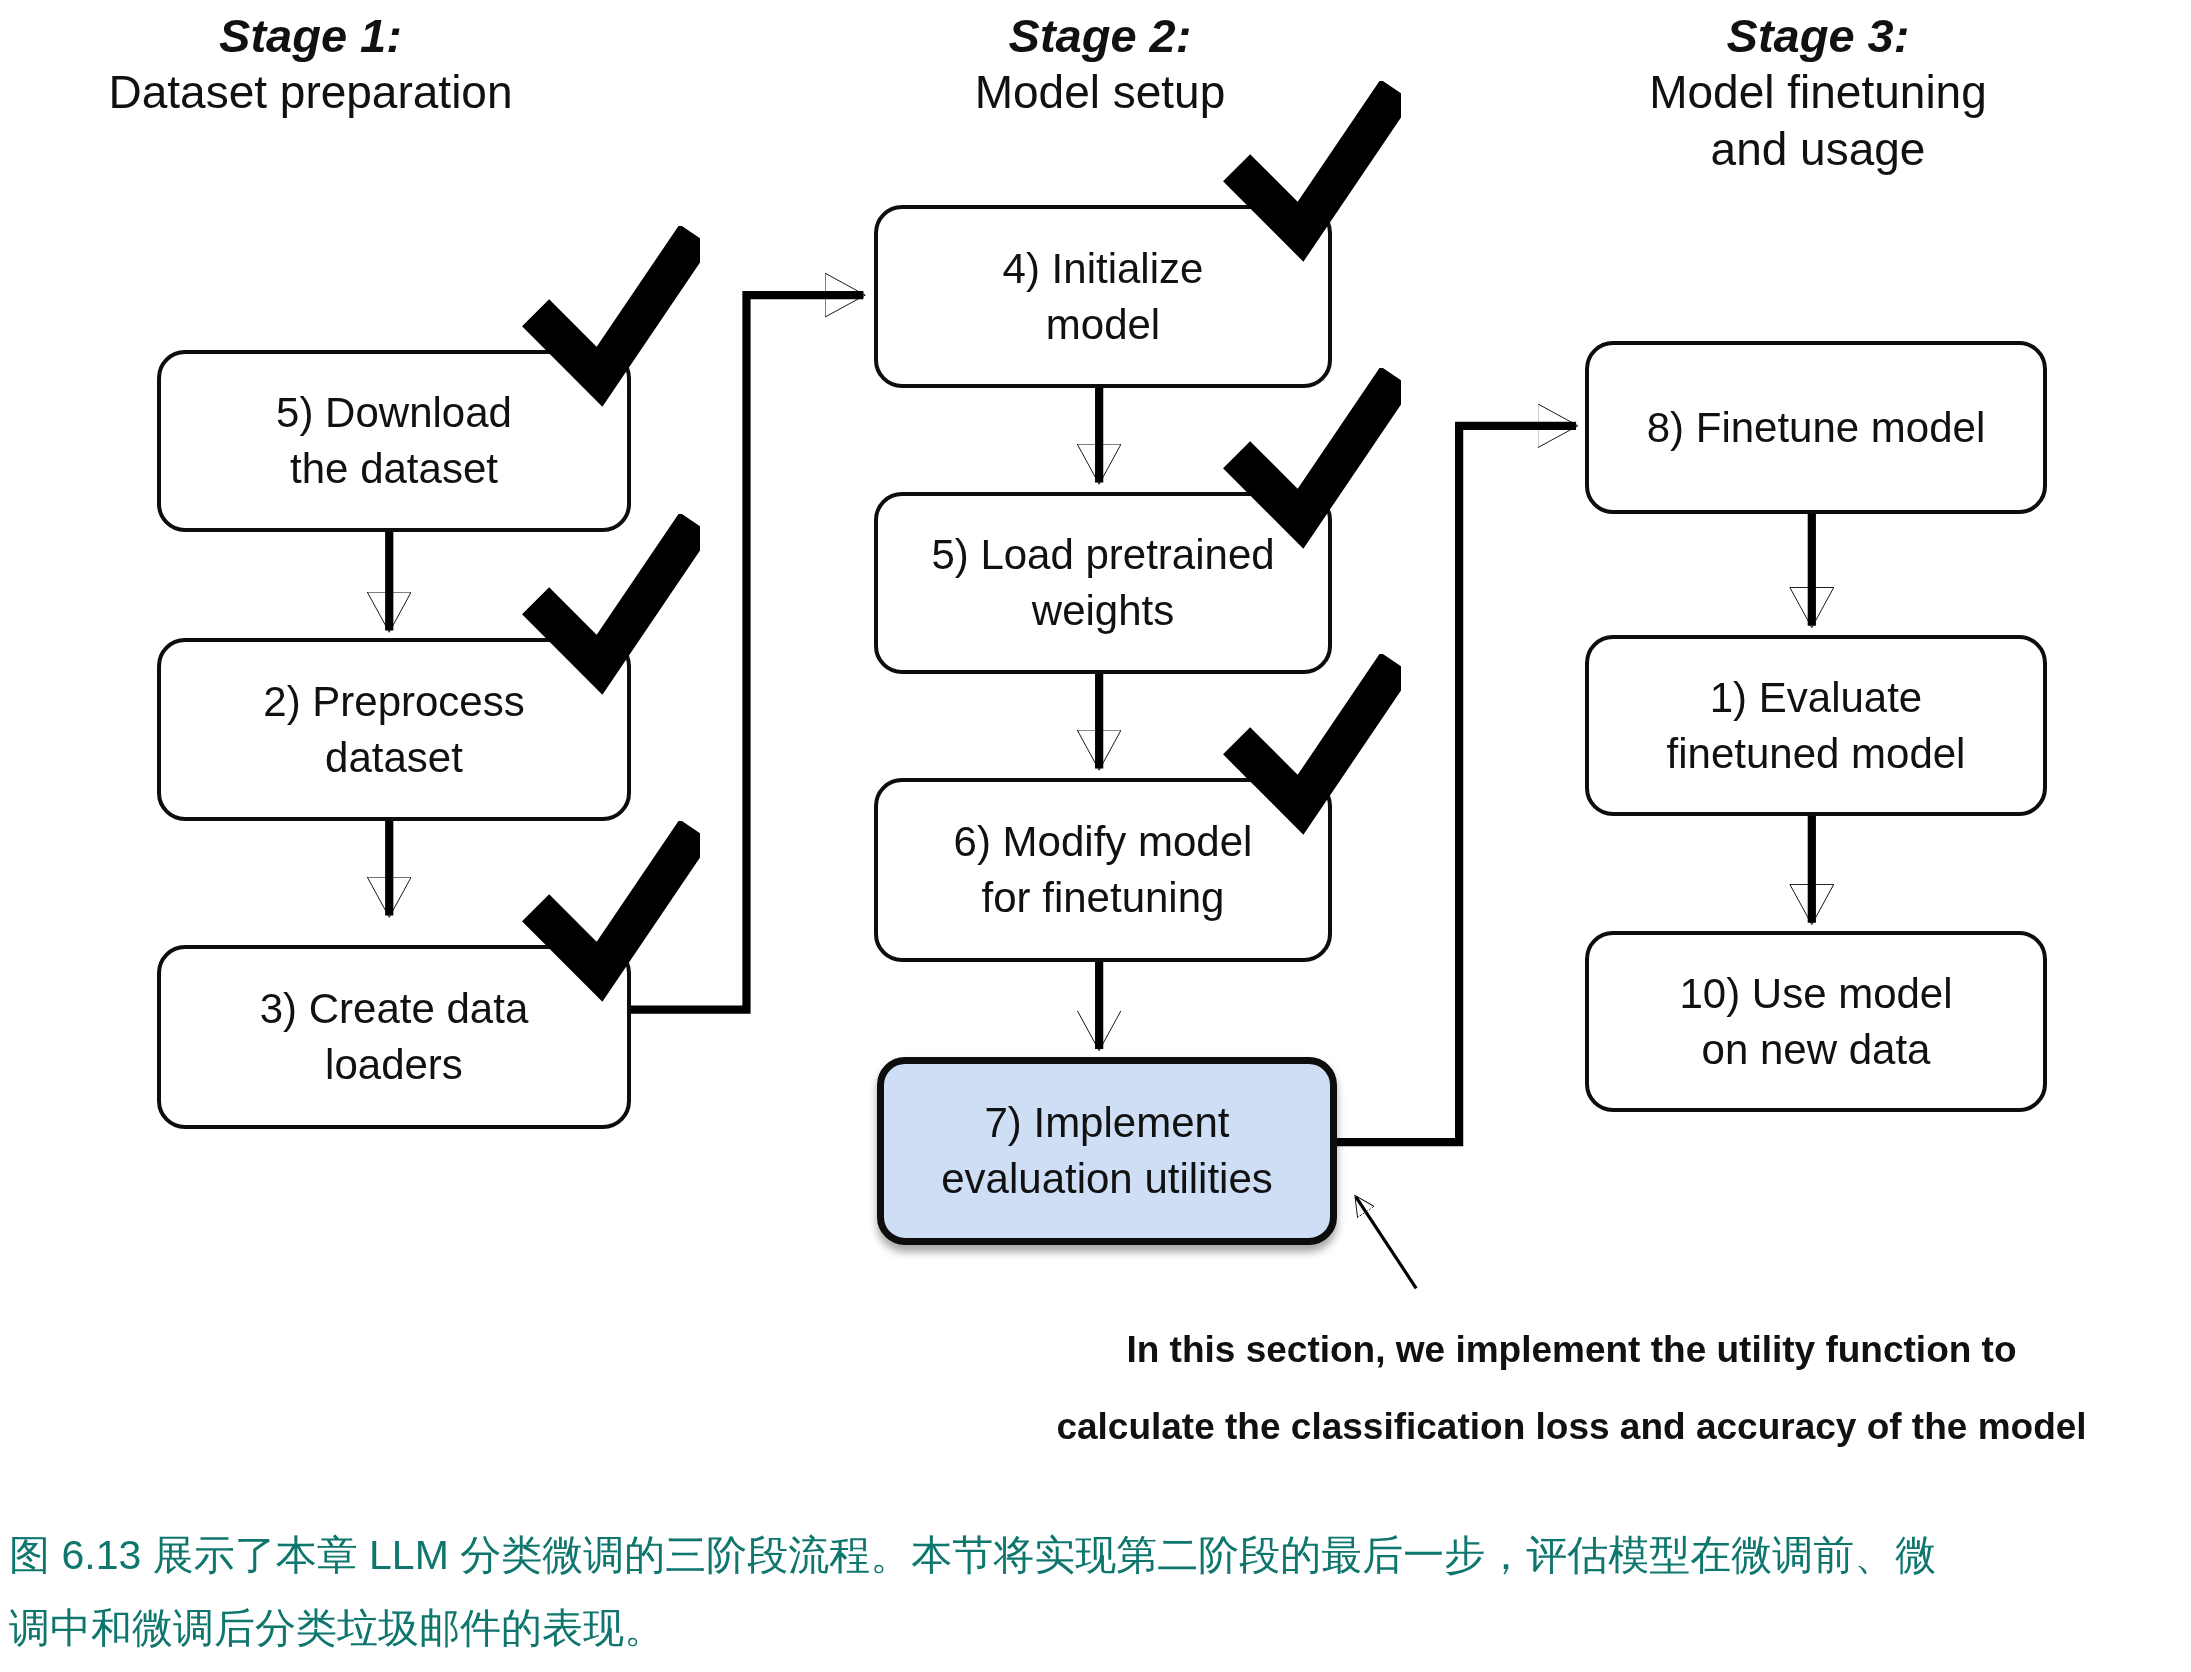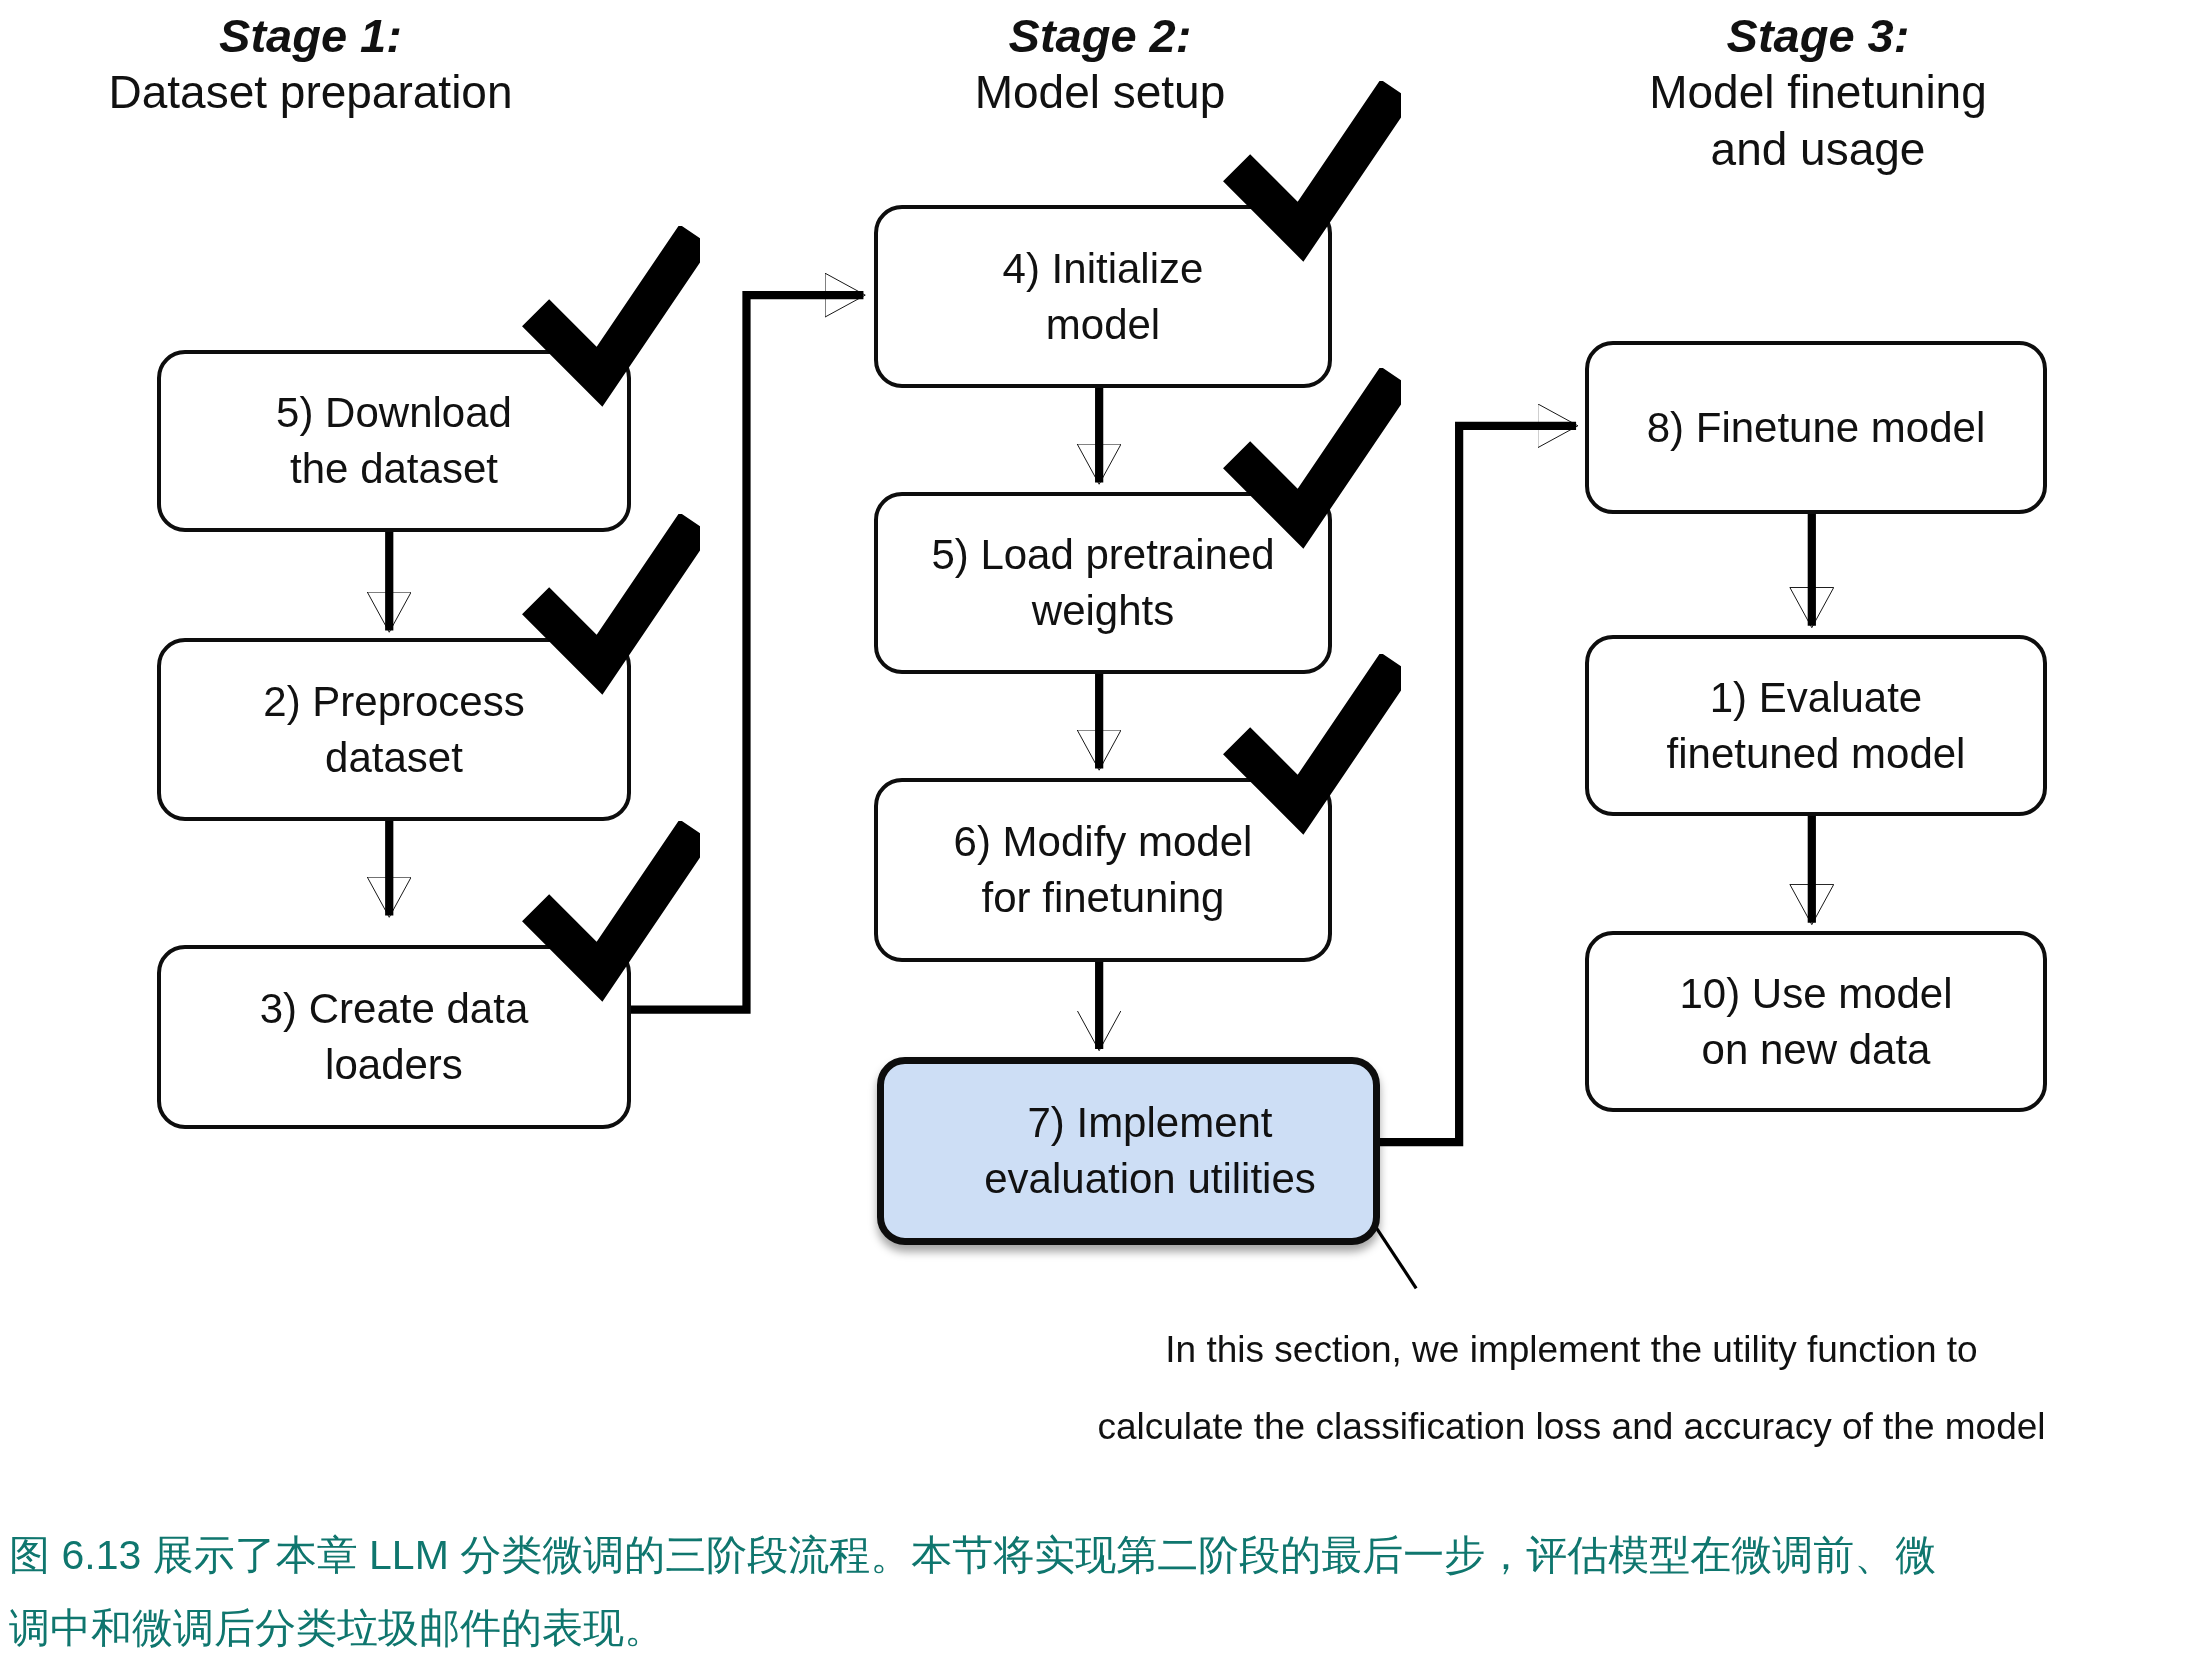--- a/index.html
+++ b/index.html
@@ -8,28 +8,28 @@
     font-family:"Liberation Sans","DejaVu Sans",sans-serif;color:#111;overflow:hidden;
   }
   .col-header{position:absolute;text-align:center;}
   .h-bold{font-weight:bold;font-size:47px;line-height:57px;font-style:italic;}
   .h-sub{font-size:46px;line-height:57px;white-space:pre-line;}
   .box{
     position:absolute;border:4.6px solid #0d0d0d;border-radius:28px;background:#ffffff;
     display:flex;align-items:center;justify-content:center;text-align:center;
   }
   .box-label{font-size:42px;line-height:56px;white-space:pre-line;}
-  .box.highlight{border-width:7.3px;box-shadow:0 6.4px 8.2px rgba(0,0,0,0.35);padding-left:43px;}
+  .box.highlight{border-width:7.3px;box-shadow:0 6.4px 8.2px rgba(0,0,0,0.35);}
   .check{position:absolute;top:-128px;right:-73px;width:274px;height:201px;pointer-events:none;}
   .check polyline{fill:none;stroke:#000;stroke-width:42;stroke-linecap:butt;stroke-linejoin:miter;}
   .connectors{position:absolute;left:0;top:0;}
   .connectors line,.connectors path{stroke:#000;fill:none;}
   .shaft{stroke-width:9;}
   .thin{stroke-width:3.5;}
-  .annotation{position:absolute;text-align:center;font-weight:normal;}
+  .annotation{position:absolute;text-align:center;font-weight:bold;}
   .annotation div{font-size:37px;line-height:77px;}
   .caption{position:absolute;font-size:41px;line-height:73px;}
 </style>
 </head>
 <body>
 
 <div class="canvas">
 
   <div class="col-header" style="left:82px;top:7.3px;width:457px">
     <div class="h-bold">Stage 1:</div>

